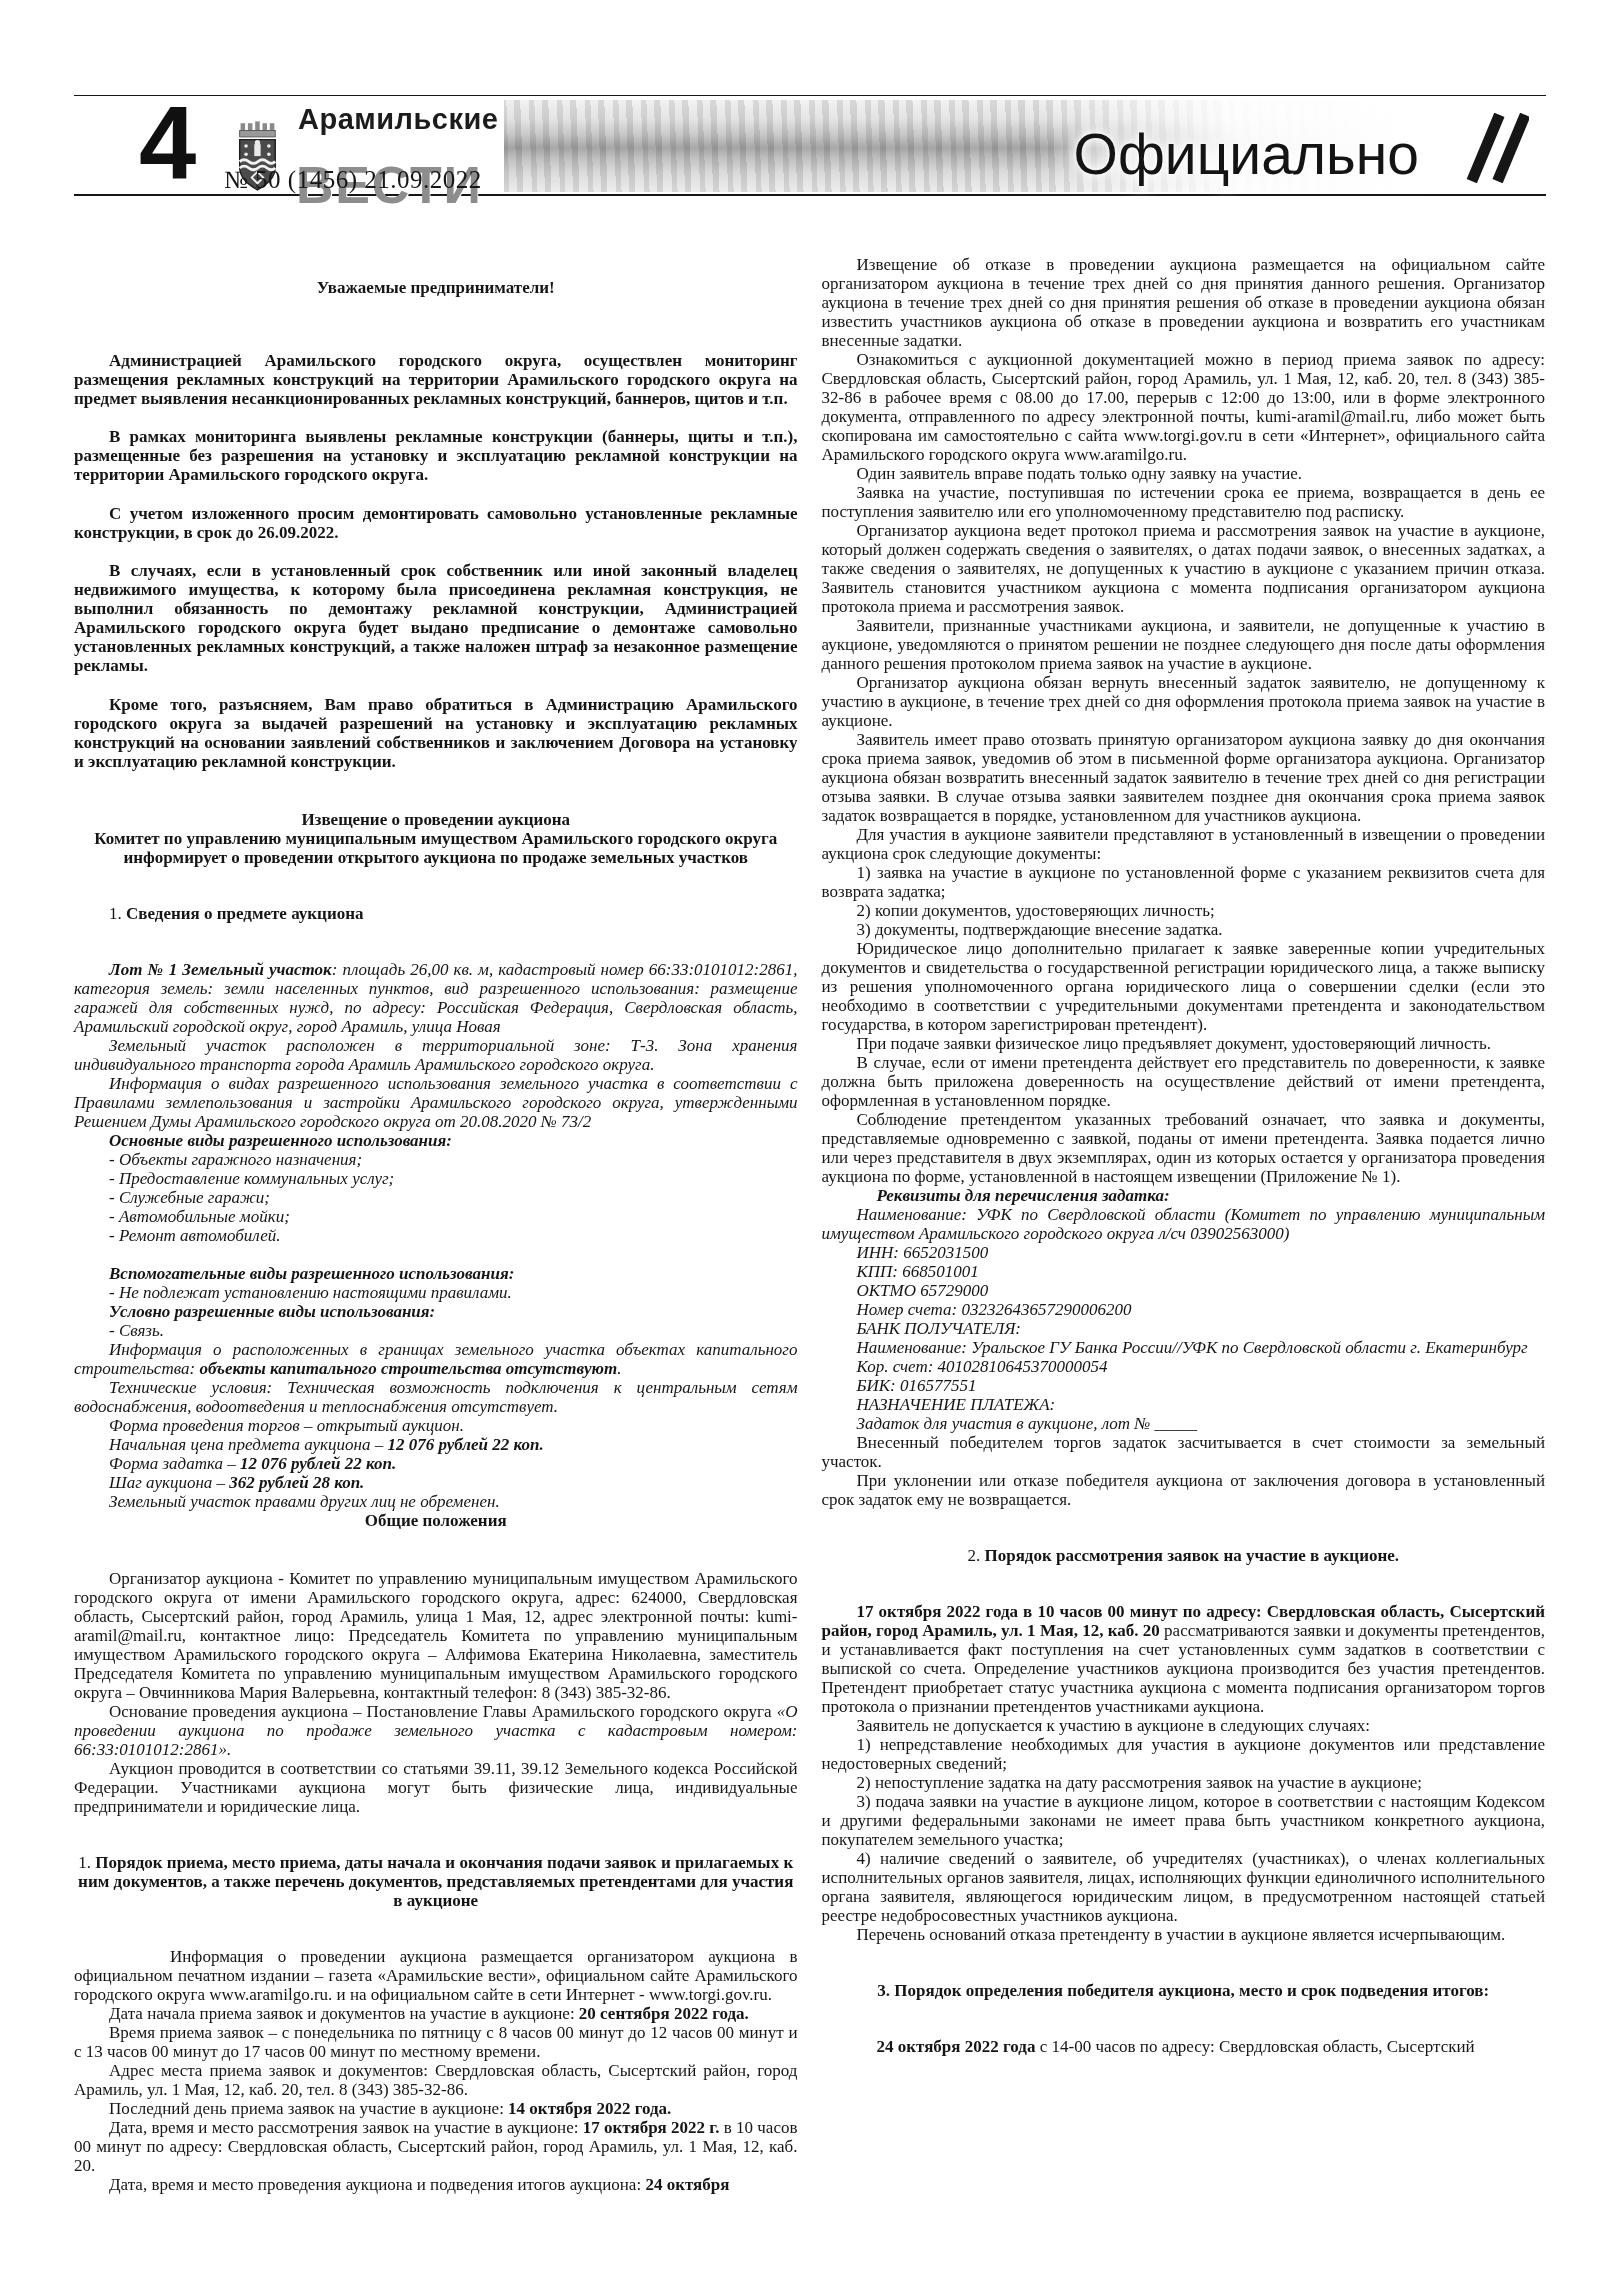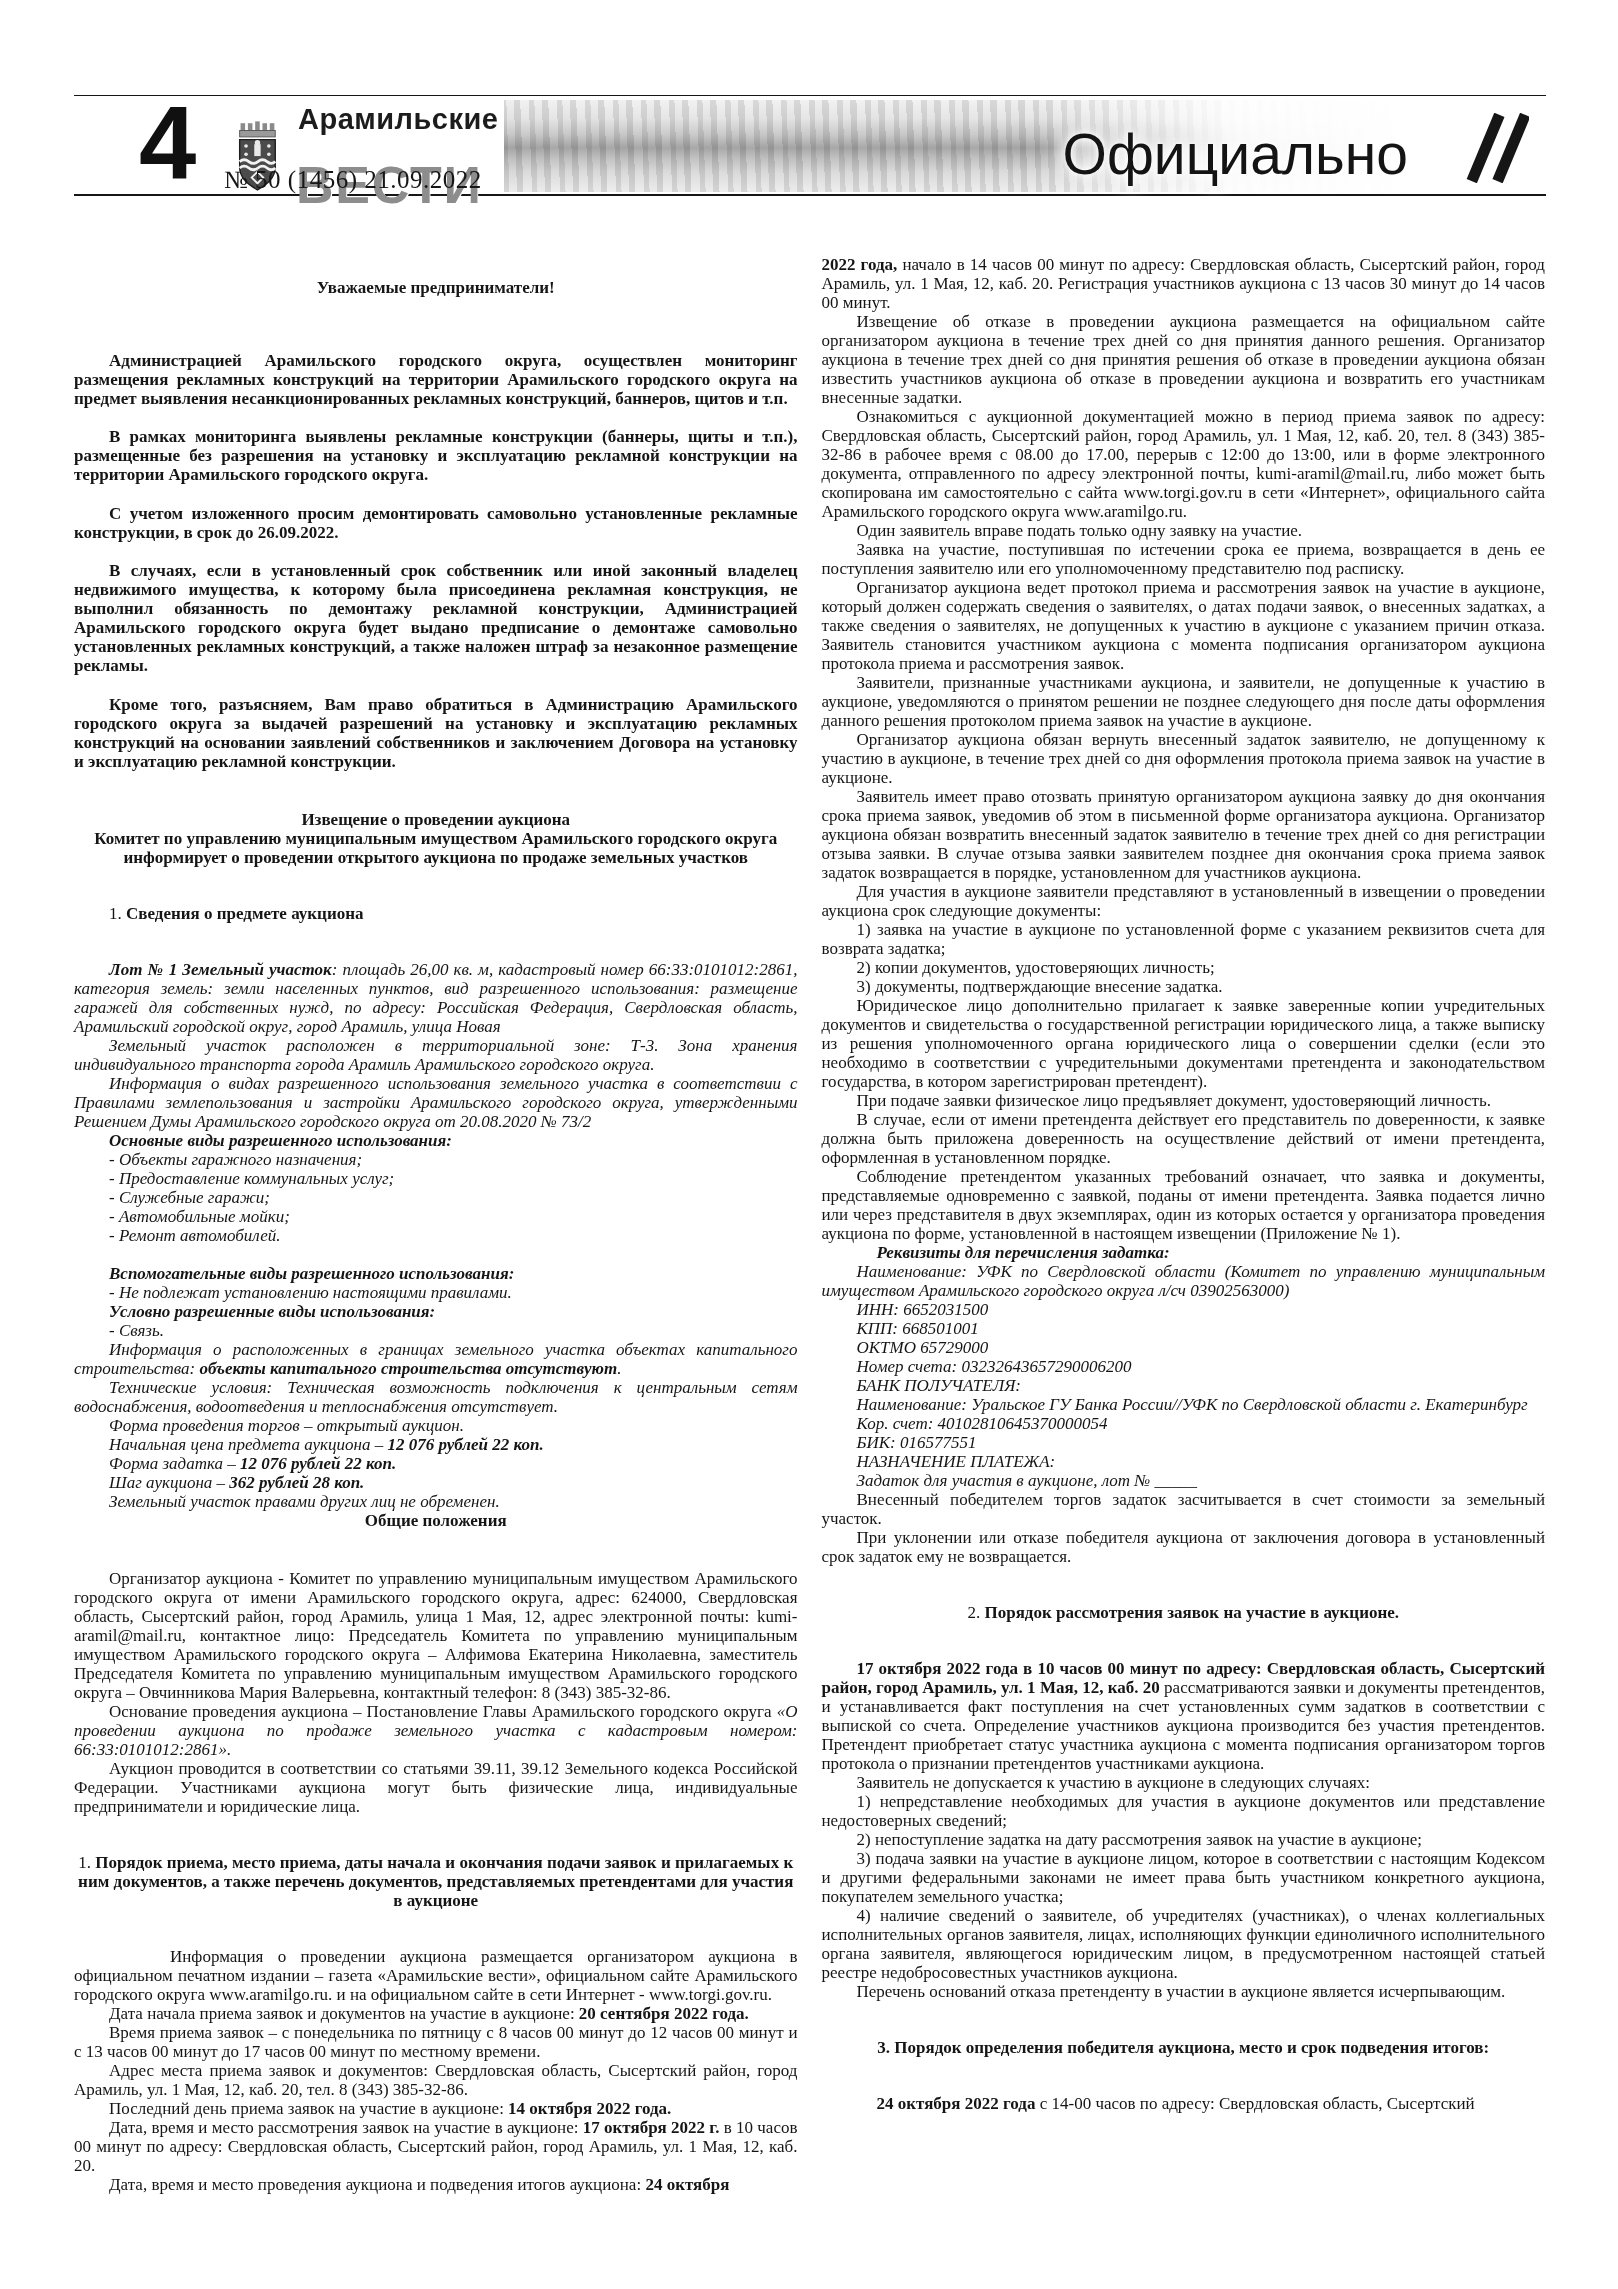--- a/index.html
+++ b/index.html
@@ -36,21 +36,21 @@
     font-size:25px; color:#161616; letter-spacing:0.5px;
   }
   .photo {
     position:absolute; left:430px; right:-65px; top:3.7px; height:92px;
     background:
       linear-gradient(90deg, rgba(255,255,255,0) 0%, rgba(255,255,255,0) 48%, rgba(255,255,255,0.92) 66%, #ffffff 82%),
       repeating-linear-gradient(88deg, rgba(110,110,110,0.20) 0 5.5px, rgba(200,200,200,0.10) 5.5px 13px, rgba(90,90,90,0.18) 13px 19.4px, rgba(225,225,225,0.12) 19.4px 28px),
       linear-gradient(180deg, #f4f4f4 0%, #e6e6e6 20%, #c6c6c6 38%, #a0a0a0 52%, #bdbdbd 63%, #dadada 78%, #f0f0f0 100%);
   }
   .section {
-    position:absolute; right:138px; top:29.5px;
+    position:absolute; right:127px; top:29.5px;
     font-family:"Liberation Sans","DejaVu Sans",sans-serif;
     font-size:57px; line-height:1; color:#141414;
     text-shadow:0 0 5.5px #fff, 0 0 11px #fff, 0 0 16.6px #fff, 0 0 22px #fff;
   }
   .slashes { position:absolute; right:16.6px; top:16.6px; }
   
   .cols { position:absolute; left:74px; top:255px; width:1471px; display:flex; gap:24px; }
   .col  { width:724px; font-size:17px; line-height:19px; }
   .blk  { margin:0; text-indent:35px; }
   .j    { text-align:justify; }
@@ -145,21 +145,20 @@
         <p class="blk c" style="margin-top: 37px;"><span>1. </span><span class="fb">Порядок приема, место приема, даты начала и окончания подачи заявок и прилагаемых к ним документов, а также перечень документов, представляемых претендентами для участия в аукционе</span></p>
         <p class="blk j ind3" style="margin-top: 37px;"><span>Информация о проведении аукциона размещается организатором аукциона в официальном печатном издании – газета «Арамильские вести», официальном сайте Арамильского городского округа www.aramilgo.ru. и на официальном сайте в сети Интернет - www.torgi.gov.ru.</span></p>
         <p class="blk j"><span>Дата начала приема заявок и документов на участие в аукционе: </span><span class="fb">20 сентября 2022 года.</span></p>
         <p class="blk j"><span>Время приема заявок – с понедельника по пятницу с 8 часов 00 минут до 12 часов 00 минут и с 13 часов 00 минут до 17 часов 00 минут по местному времени.</span></p>
         <p class="blk j"><span>Адрес места приема заявок и документов: Свердловская область, Сысертский район, город Арамиль, ул. 1 Мая, 12, каб. 20, тел. 8 (343) 385-32-86.</span></p>
         <p class="blk j"><span>Последний день приема заявок на участие в аукционе: </span><span class="fb">14 октября 2022 года.</span></p>
         <p class="blk j"><span>Дата, время и место рассмотрения заявок на участие в аукционе: </span><span class="fb">17 октября 2022 г.</span><span> в 10 часов 00 минут по адресу: Свердловская область, Сысертский район, город Арамиль, ул. 1 Мая, 12, каб. 20.</span></p>
         <p class="blk j"><span>Дата, время и место проведения аукциона и подведения итогов аукциона: </span><span class="fb">24 октября</span></p>
       </div>
     <div class="col">
-        <p class="blk j ni"><span class="fb">2022 года,</span><span> начало в 14 часов 00 минут по адресу: Свердловская область, Сысертский район, город Арамиль, ул. 1 Мая, 12, каб. 20. Регистрация участников аукциона с 13 часов 30 минут до 14 часов 00 минут.</span></p>
         <p class="blk j"><span>Извещение об отказе в проведении аукциона размещается на официальном сайте организатором аукциона в течение трех дней со дня принятия данного решения. Организатор аукциона в течение трех дней со дня принятия решения об отказе в проведении аукциона обязан известить участников аукциона об отказе в проведении аукциона и возвратить его участникам внесенные задатки.</span></p>
         <p class="blk j"><span>Ознакомиться с аукционной документацией можно в период приема заявок по адресу: Свердловская область, Сысертский район, город Арамиль, ул. 1 Мая, 12, каб. 20, тел. 8 (343) 385-32-86 в рабочее время с 08.00 до 17.00, перерыв с 12:00 до 13:00, или в форме электронного документа, отправленного по адресу электронной почты, kumi-aramil@mail.ru, либо может быть скопирована им самостоятельно с сайта www.torgi.gov.ru в сети «Интернет», официального сайта Арамильского городского округа www.aramilgo.ru.</span></p>
         <p class="blk j"><span>Один заявитель вправе подать только одну заявку на участие.</span></p>
         <p class="blk j"><span>Заявка на участие, поступившая по истечении срока ее приема, возвращается в день ее поступления заявителю или его уполномоченному представителю под расписку.</span></p>
         <p class="blk j"><span>Организатор аукциона ведет протокол приема и рассмотрения заявок на участие в аукционе, который должен содержать сведения о заявителях, о датах подачи заявок, о внесенных задатках, а также сведения о заявителях, не допущенных к участию в аукционе с указанием причин отказа. Заявитель становится участником аукциона с момента подписания организатором аукциона протокола приема и рассмотрения заявок.</span></p>
         <p class="blk j"><span>Заявители, признанные участниками аукциона, и заявители, не допущенные к участию в аукционе, уведомляются о принятом решении не позднее следующего дня после даты оформления данного решения протоколом приема заявок на участие в аукционе.</span></p>
         <p class="blk j"><span>Организатор аукциона обязан вернуть внесенный задаток заявителю, не допущенному к участию в аукционе, в течение трех дней со дня оформления протокола приема заявок на участие в аукционе.</span></p>
         <p class="blk j"><span>Заявитель имеет право отозвать принятую организатором аукциона заявку до дня окончания срока приема заявок, уведомив об этом в письменной форме организатора аукциона. Организатор аукциона обязан возвратить внесенный задаток заявителю в течение трех дней со дня регистрации отзыва заявки. В случае отзыва заявки заявителем позднее дня окончания срока приема заявок задаток возвращается в порядке, установленном для участников аукциона.</span></p>
         <p class="blk j"><span>Для участия в аукционе заявители представляют в установленный в извещении о проведении аукциона срок следующие документы:</span></p>
         <p class="blk j"><span>1) заявка на участие в аукционе по установленной форме с указанием реквизитов счета для возврата задатка;</span></p>

